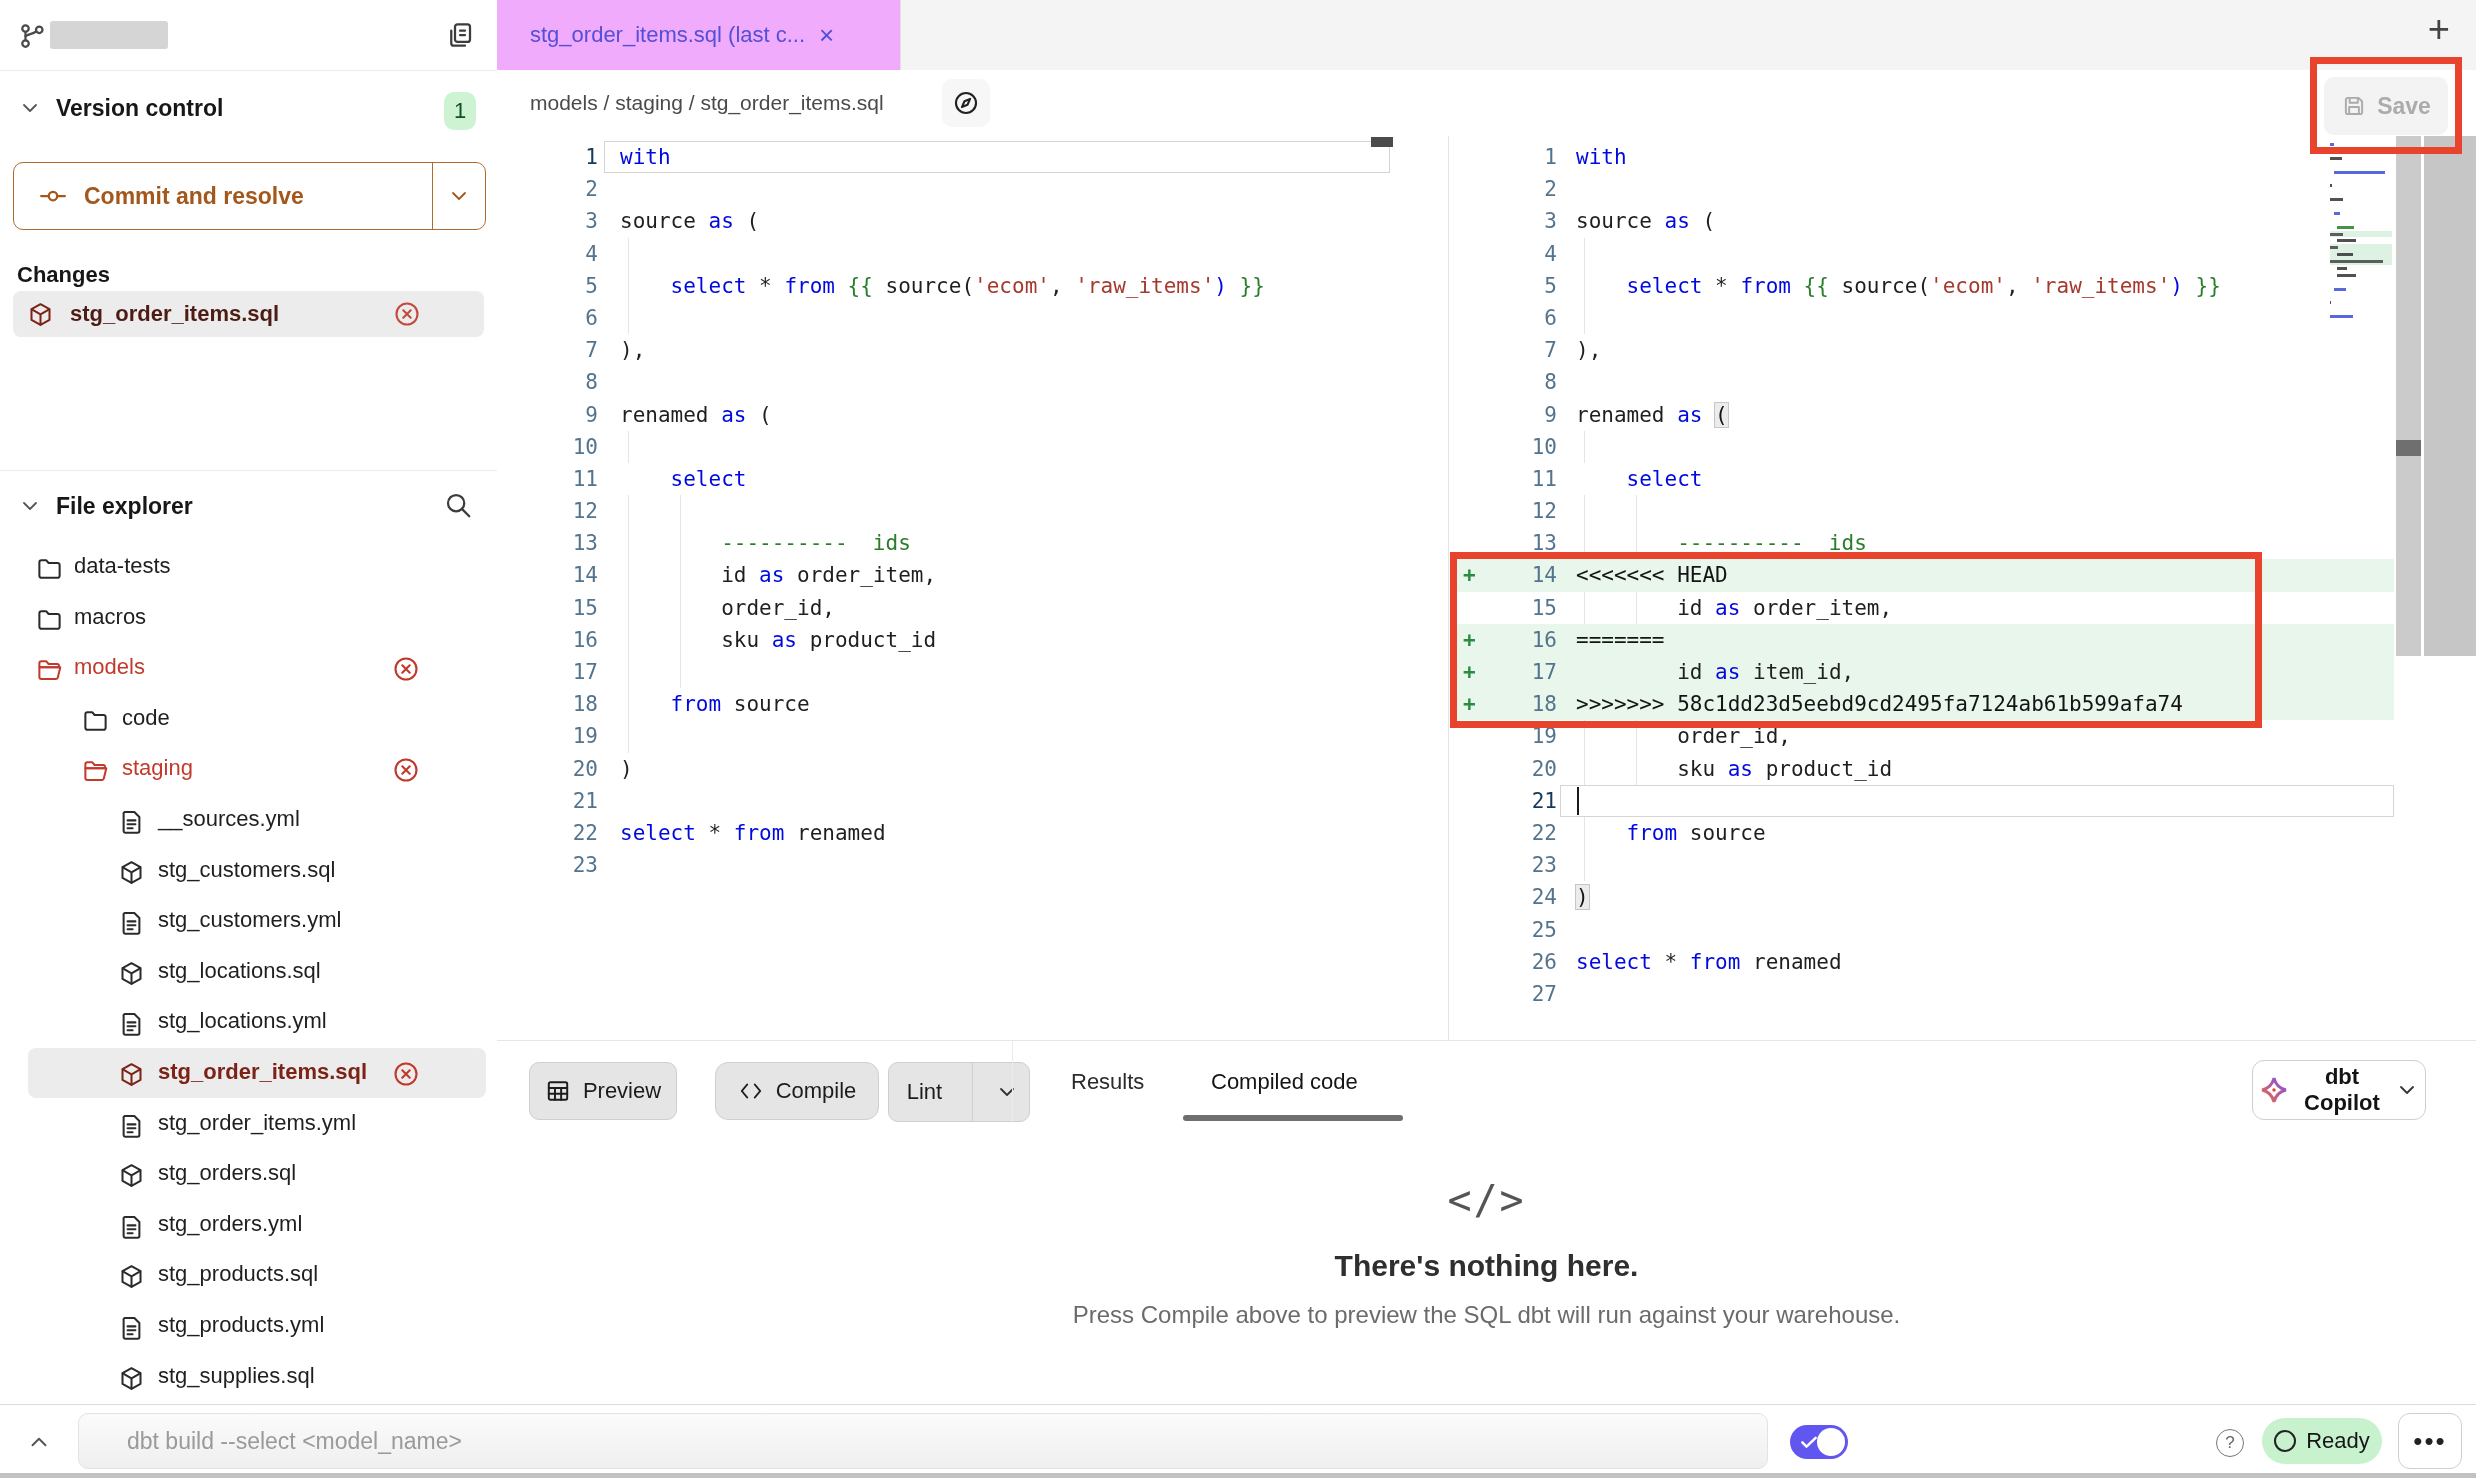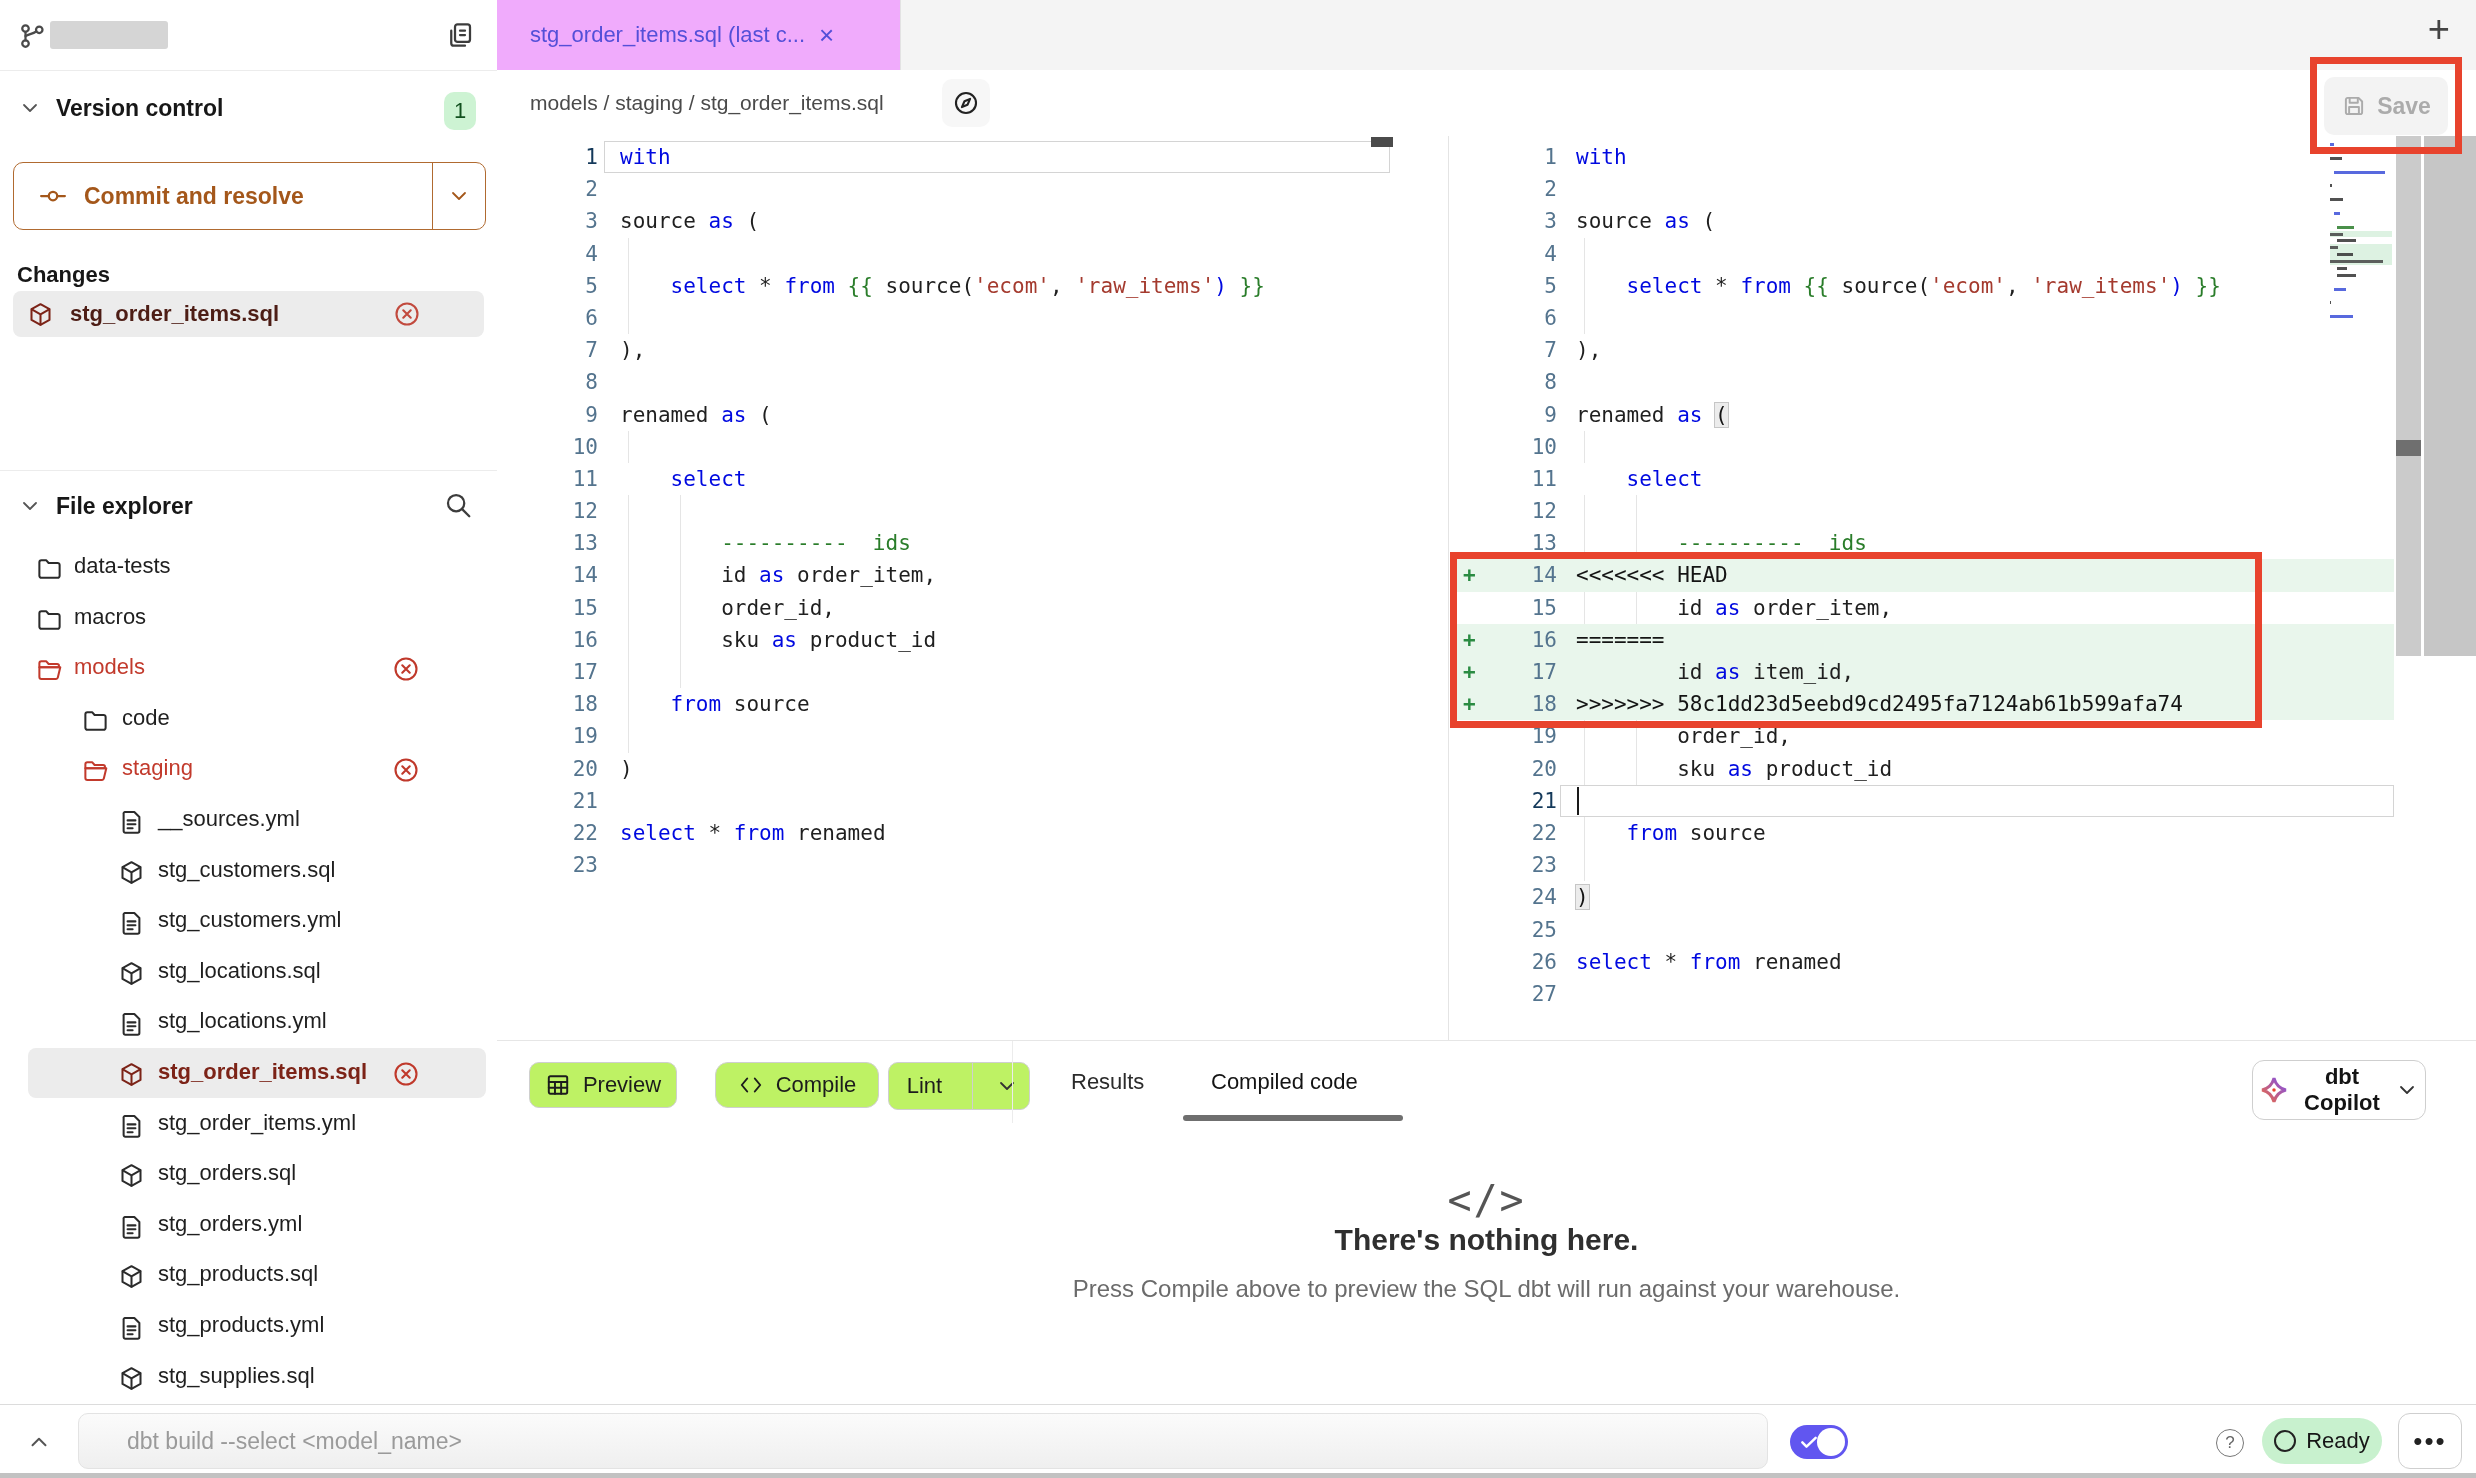--- a/index.html
+++ b/index.html
@@ -91,40 +91,40 @@
   .mm-bar{position:absolute;top:2px;height:3px;opacity:.85;}
   .scroll-strip{position:absolute;top:0;height:520px;}
   .strip1{left:1899px;width:25px;background:#cbcbcb;}
   .strip2{left:1927px;width:52px;background:#c6c6c6;}
   .strip-thumb{position:absolute;left:0;top:304px;width:25px;height:16px;background:#6f6f6f;}
   #conflict-box{position:absolute;left:953px;top:416px;width:812px;height:176px;border:7px solid var(--annotation_red);
                 box-sizing:border-box;z-index:20;pointer-events:none;}
   
   #toolbar{position:absolute;left:497px;top:1040px;right:0;height:82px;background:#fff;
            border-top:1px solid #e6e6e6;border-bottom:1px solid #e6e6e6;}
-  .tb-btn{position:absolute;top:21px;height:46px;border:1px solid #cfcfcf;border-radius:10px;background:#bef264;
+  .tb-btn{position:absolute;top:21px;height:58px;border:1px solid #cfcfcf;border-radius:10px;background:#e5e5e5;
           display:flex;align-items:center;justify-content:center;gap:12px;font-size:22px;color:#1c1c1c;cursor:pointer;}
   #btn-preview{left:32px;width:148px;}
   #btn-compile{left:218px;width:164px;border-radius:13px;}
   #btn-lint{left:391px;width:140px;padding:0;}
   .lint-main{flex:1;text-align:center;font-size:22px;}
   .lint-sep{width:1px;height:100%;background:#cfcfcf;}
   .lint-caret{width:44px;display:flex;align-items:center;justify-content:center;color:#333;}
   .tb-divider{position:absolute;left:515px;top:0;bottom:0;width:1px;background:#ececec;}
   .res-tab{position:absolute;top:0;height:81px;display:flex;align-items:center;font-size:22px;color:#2b2b2b;cursor:pointer;}
   #tab-results{left:574px;}
   #tab-compiled{left:714px;font-weight:500;color:#141414;}
   .tab-underline{position:absolute;left:686px;top:74px;width:220px;height:6px;background:#6f6f6f;border-radius:3px;}
   #btn-copilot{position:absolute;left:1755px;top:19px;width:174px;height:60px;border:1px solid #cfcfcf;border-radius:12px;
                background:#fff;display:flex;align-items:center;justify-content:center;gap:10px;font-size:22px;
                font-weight:600;color:#141414;cursor:pointer;}
   
   #results{position:absolute;left:497px;top:1123px;right:0;height:281px;background:#fff;text-align:center;}
   .empty-icon{margin-top:54px;color:#555;font-family:"DejaVu Sans Mono",monospace;font-size:40px;letter-spacing:2px;}
-  .empty-title{font-size:30px;font-weight:700;color:#2f2f2f;}
+  .empty-title{margin-top:26px;font-size:30px;font-weight:700;color:#2f2f2f;}
   .empty-sub{margin-top:18px;font-size:24px;color:#6b6b6b;}
   
   #statusbar{position:absolute;left:0;top:1404px;width:100%;height:74px;background:#fff;border-top:1px solid #dcdcdc;}
   .sb-collapse{position:absolute;left:26px;top:24px;color:#555;cursor:pointer;}
   #cmd-input{position:absolute;left:78px;top:8px;width:1690px;height:56px;border:1px solid #e3e3e3;border-radius:10px;
              background:linear-gradient(#fbfbfb,#efefef);font-size:23px;color:#444;padding:0 48px;
              font-family:"Liberation Sans",sans-serif;box-sizing:border-box;}
   #cmd-input::placeholder{color:#9a9a9a;}
   .toggle{position:absolute;left:1790px;top:20px;width:58px;height:34px;border-radius:17px;background:var(--toggle_purple);
           cursor:pointer;}

